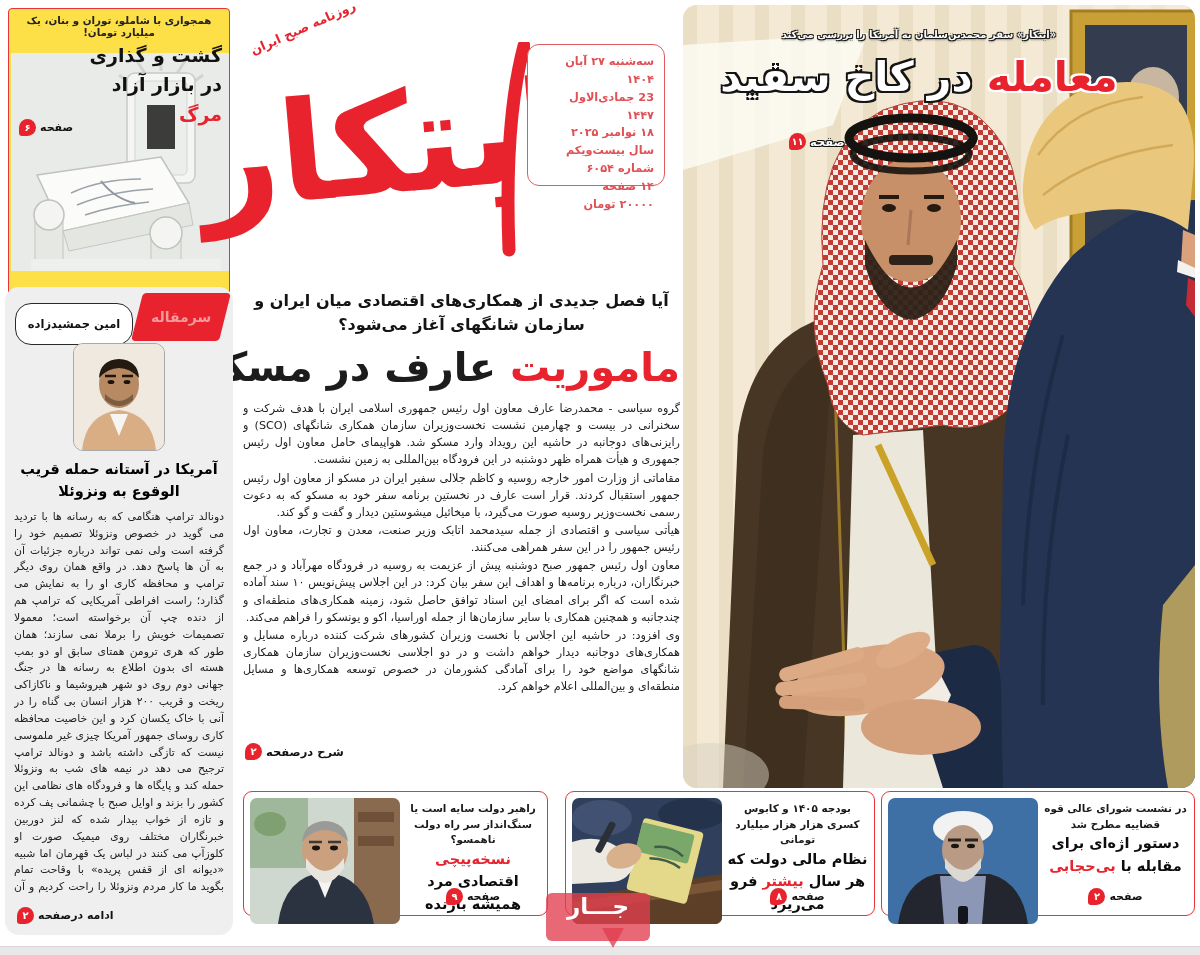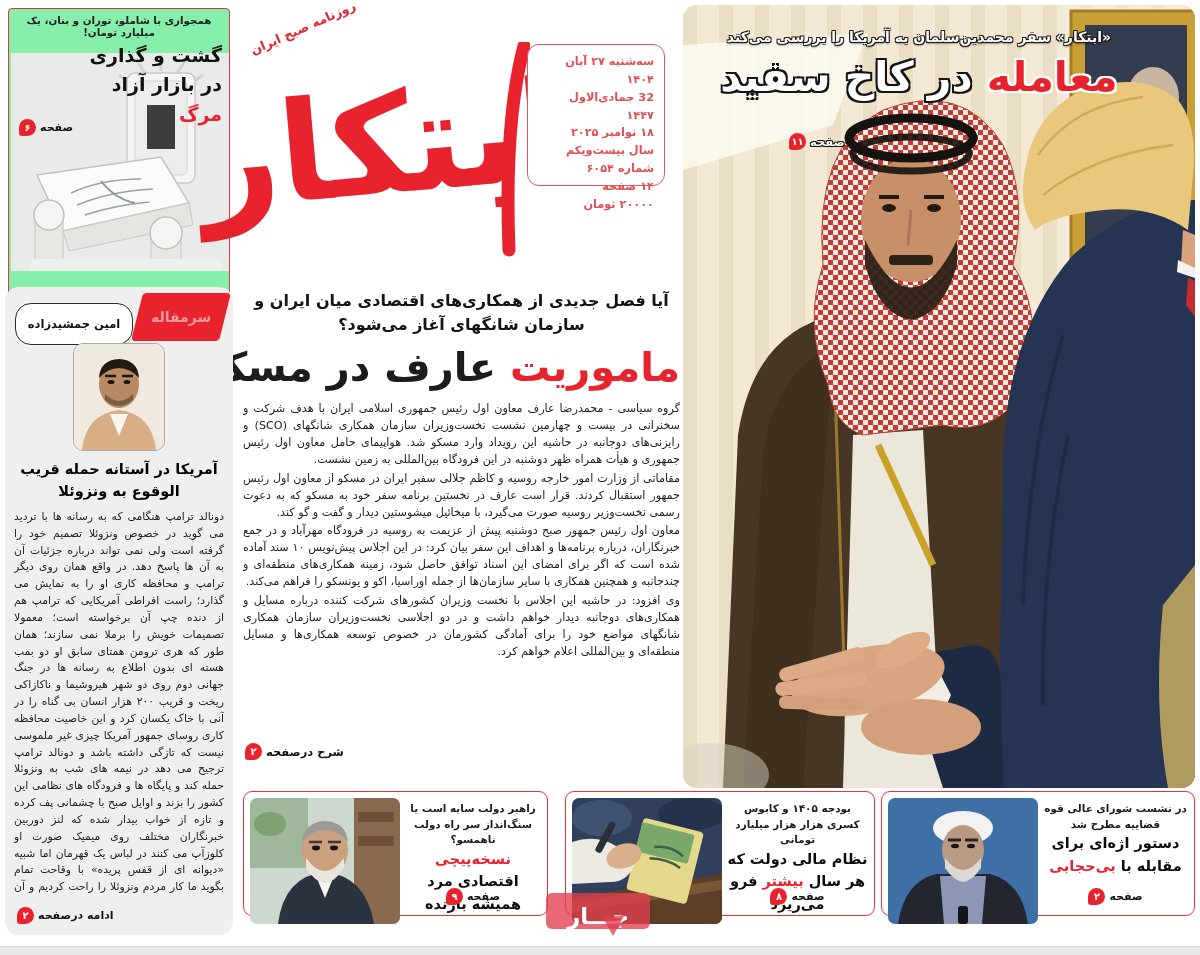--- a/index.html
+++ b/index.html
@@ -3,40 +3,40 @@
 <meta charset="utf-8">
 <style>
   * { margin:0; padding:0; box-sizing:border-box; }
   html,body { width:1200px; height:955px; }
   body { position:relative; background:#ffffff; font-family:"DejaVu Sans", sans-serif; overflow:hidden; color:#1c1c1c; }
   .abs { position:absolute; }
   .rtl { direction:rtl; }
   .red { color:#e8232e; }
 
   
-  .tomb-box { left:8px; top:8px; width:222px; height:304px; border:1.5px solid #e8333a; border-radius:4px; background:#86efac; overflow:hidden; }
+  .tomb-box { left:8px; top:8px; width:222px; height:304px; border:1.5px solid #e8333a; border-radius:4px; background:#fde047; overflow:hidden; }
   .tomb-kicker { position:absolute; top:5px; left:3px; right:3px; font-size:10.3px; font-weight:bold; text-align:center; direction:rtl; color:#222; }
   .tomb-svg { position:absolute; left:2px; top:44px; width:218px; height:218px; }
   .tomb-headline { position:absolute; top:32px; right:7px; width:150px; direction:rtl; text-align:right; font-size:19px; font-weight:bold; line-height:1.55; color:#111; z-index:2; }
   .page-note { display:flex; flex-direction:row; align-items:center; gap:4px; direction:rtl; width:max-content; }
   .page-note .lbl { font-size:11px; font-weight:bold; color:#111; }
   .badge { width:17px; height:17px; background:#e8232e; border-radius:50% 50% 50% 3px; color:#fff; font-size:10px; font-weight:bold; display:flex; align-items:center; justify-content:center; line-height:1; }
   .tomb-page { position:absolute; left:10px; top:110px; z-index:2; }
 
   
   .logo-wrap { left:232px; top:14px; width:300px; height:262px; display:flex; align-items:center; justify-content:center; }
   .logo-text { font-size:138px; font-weight:bold; color:#e8232e; transform:rotate(-5deg); white-space:nowrap; direction:rtl; }
   .tagline { left:248px; top:44px; transform:rotate(-24deg); transform-origin:left top; color:#e8232e; font-size:12.5px; font-weight:bold; direction:rtl; }
   .logo-swoosh { left:500px; top:42px; width:30px; height:215px; }
   .date-box { left:527px; top:44px; width:138px; height:142px; border:1.3px solid #e0595f; border-radius:12px; padding:8px 10px; direction:rtl; text-align:right; color:#e05156; font-size:11.3px; font-weight:bold; line-height:1.58; background:#fff; }
 
   
   .photo-box { left:683px; top:5px; width:512px; height:783px; border-radius:14px; overflow:hidden; background:#f3e9d4; }
   .photo-box svg { position:absolute; left:0; top:0; }
-  .ph-kicker { position:absolute; top:24px; left:0; right:40px; text-align:center; direction:rtl; font-size:14px; font-weight:bold; color:#fff; z-index:3;
+  .ph-kicker { position:absolute; top:24px; left:0; right:40px; text-align:center; direction:rtl; font-size:10px; font-weight:bold; color:#fff; z-index:3;
      text-shadow:-1px -1px 0 #1a1a1a, 1px -1px 0 #1a1a1a, -1px 1px 0 #1a1a1a, 1px 1px 0 #1a1a1a, 0 2px 2px rgba(0,0,0,.4); }
   .ph-headline { position:absolute; top:48px; left:0; right:40px; text-align:center; direction:rtl; font-size:41px; font-weight:bold; z-index:3; letter-spacing:-1px; }
   .ph-headline .w { color:#fff; text-shadow:-2px -2px 0 #141414, 2px -2px 0 #141414, -2px 2px 0 #141414, 2px 2px 0 #141414; }
   .ph-headline .r { color:#e8232e; text-shadow:-2px -2px 0 #fff, 2px -2px 0 #fff, -2px 2px 0 #fff, 2px 2px 0 #fff; }
   .ph-page { position:absolute; top:128px; left:106px; z-index:3; }
   .ph-page .lbl { color:#fff; text-shadow:-1px -1px 0 #111,1px -1px 0 #111,-1px 1px 0 #111,1px 1px 0 #111; font-size:11.5px; font-weight:bold; }
 
   
   .main-col { left:243px; top:289px; width:437px; height:500px; }
   .main-kicker { text-align:center; direction:rtl; font-size:16px; font-weight:bold; line-height:1.5; color:#141414; padding:0 6px; }
@@ -62,21 +62,21 @@
   .teaser .tphoto { position:absolute; left:6px; top:6px; width:150px; height:126px; border-radius:7px; overflow:hidden; }
   .teaser .ttext { position:absolute; left:160px; right:5px; top:9px; bottom:4px; }
   .t-kicker { text-align:center; direction:rtl; font-size:10.4px; font-weight:bold; line-height:1.5; color:#1a1a1a; }
   .t-headline { text-align:center; direction:rtl; font-size:14.5px; font-weight:bold; line-height:1.55; color:#0d0d0d; }
   .t-page { position:absolute; bottom:6px; left:0; right:0; display:flex; justify-content:center; }
   .box-a { left:243px; width:305px; }
   .box-b { left:565px; width:310px; }
   .box-c { left:881px; width:314px; }
 
   
-  .watermark { left:546px; top:893px; width:104px; height:36px; background:rgba(226,62,78,0.78); border-radius:6px; z-index:9; display:flex; align-items:flex-end; justify-content:center; }
+  .watermark { left:546px; top:893px; width:104px; height:48px; background:rgba(226,62,78,0.78); border-radius:6px; z-index:9; display:flex; align-items:flex-start; justify-content:center; }
   .watermark:after { content:""; position:absolute; left:56px; bottom:-18px; border:11px solid transparent; border-top:20px solid rgba(226,62,78,0.78); }
   .watermark span { color:#fff; font-size:23px; font-weight:bold; direction:rtl; }
   .bottom-strip { left:0; right:0; bottom:0; height:9px; background:#e8e8e8; border-top:1px solid #d8d8d8; }
 </style>
 </head>
 <body>
 
 <div class="abs tomb-box">
   <div class="tomb-kicker">همجواری با شاملو، توران و بنان، یک میلیارد تومان!</div>
   <svg class="tomb-svg" viewBox="0 0 218 218">
@@ -112,21 +112,21 @@
 
 <div class="abs tagline">روزنامه صبح ایران</div>
 <div class="abs logo-wrap">
   <div class="logo-text">ابتکار</div>
 </div>
 <svg class="abs logo-swoosh" viewBox="0 0 30 215">
   <path d="M24,4 Q4,80 9,208" fill="none" stroke="#e8232e" stroke-width="13" stroke-linecap="round"></path>
 </svg>
 <div class="abs date-box rtl">
   <div>سه‌شنبه ۲۷ آبان ۱۴۰۴</div>
-  <div>32 جمادی‌الاول ۱۴۴۷</div>
+  <div>23 جمادی‌الاول ۱۴۴۷</div>
   <div>۱۸ نوامبر ۲۰۲۵</div>
   <div>سال بیست‌ویکم</div>
   <div>شماره ۶۰۵۴</div>
   <div>۱۴ صفحه</div>
   <div>۲۰۰۰۰ تومان</div>
 </div>
 
 <div class="abs photo-box">
   <svg width="512" height="783" viewBox="0 0 512 783">
     <defs>
@@ -193,20 +193,21 @@
 </div>
 
 <div class="abs main-col">
   <div class="main-kicker">آیا فصل جدیدی از همکاری‌های اقتصادی میان ایران و سازمان شانگهای آغاز می‌شود؟</div>
   <div class="main-headline">
     <span class="red">ماموریت</span><span> عارف در مسکو</span>
   </div>
   <div class="main-body">
     <p>گروه سیاسی - محمدرضا عارف معاون اول رئیس جمهوری اسلامی ایران با هدف شرکت و سخنرانی در بیست و چهارمین نشست نخست‌وزیران سازمان همکاری شانگهای (SCO) و رایزنی‌های دوجانبه در حاشیه این رویداد وارد مسکو شد. هواپیمای حامل معاون اول رئیس جمهوری و هیأت همراه ظهر دوشنبه در این فرودگاه بین‌المللی به زمین نشست.</p>
     <p>مقاماتی از وزارت امور خارجه روسیه و کاظم جلالی سفیر ایران در مسکو از معاون اول رئیس جمهور استقبال کردند. قرار است عارف در نخستین برنامه سفر خود به مسکو که به دعوت رسمی نخست‌وزیر روسیه صورت می‌گیرد، با میخائیل میشوستین دیدار و گفت و گو کند.</p>
+    <p>هیأتی سیاسی و اقتصادی از جمله سیدمحمد اتابک وزیر صنعت، معدن و تجارت، معاون اول رئیس جمهور را در این سفر همراهی می‌کنند.</p>
     <p>معاون اول رئیس جمهور صبح دوشنبه پیش از عزیمت به روسیه در فرودگاه مهرآباد و در جمع خبرنگاران، درباره برنامه‌ها و اهداف این سفر بیان کرد: در این اجلاس پیش‌نویس ۱۰ سند آماده شده است که اگر برای امضای این اسناد توافق حاصل شود، زمینه همکاری‌های منطقه‌ای و چندجانبه و همچنین همکاری با سایر سازمان‌ها از جمله اوراسیا، اکو و یونسکو را فراهم می‌کند.</p>
     <p>وی افزود: در حاشیه این اجلاس با نخست وزیران کشورهای شرکت کننده درباره مسایل و همکاری‌های دوجانبه دیدار خواهم داشت و در دو اجلاسی نخست‌وزیران سازمان همکاری شانگهای مواضع خود را برای آمادگی کشورمان در خصوص توسعه همکاری‌ها و مسایل منطقه‌ای و بین‌المللی اعلام خواهم کرد.</p>
   </div>
   <div class="page-note continue-note">
     <span class="lbl">شرح درصفحه</span>
     <span class="badge">۲</span>
   </div>
 </div>
 
 <div class="abs editorial">

